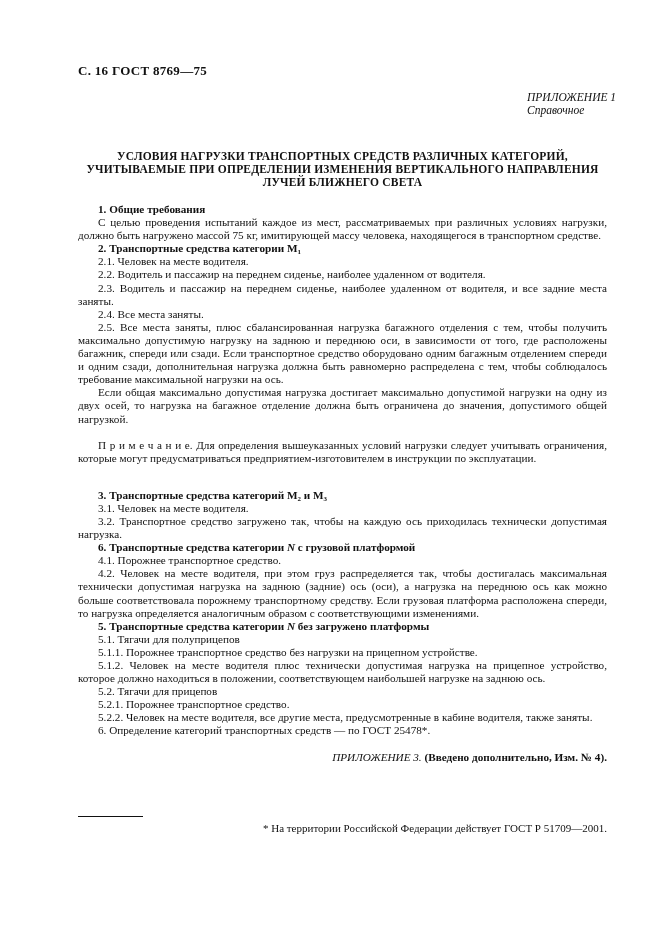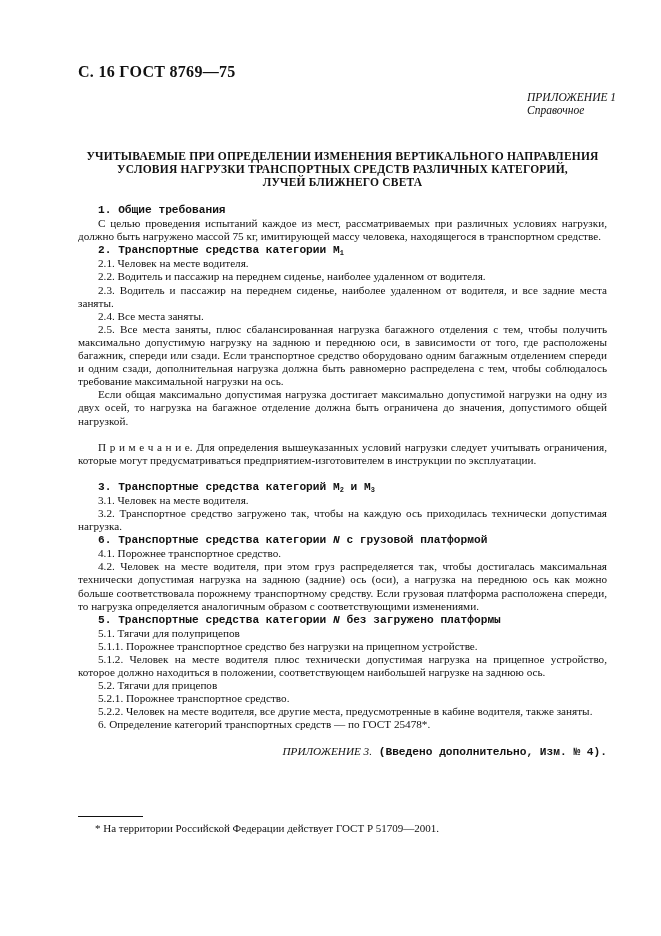--- a/index.html
+++ b/index.html
@@ -13,21 +13,21 @@
     height: 936px;
     background: #ffffff;
     color: #111111;
     font-family: "Liberation Serif", "DejaVu Serif", serif;
     overflow: hidden;
   }
   .page-header {
     position: absolute;
     left: 78px;
     top: 63px;
-    font-size: 16px;
+    font-size: 13px;
     font-weight: bold;
     letter-spacing: 0.3px;
     white-space: nowrap;
   }
   .appendix {
     position: absolute;
     left: 527px;
     top: 91px;
     font-style: italic;
     font-size: 11.5px;
@@ -57,28 +57,28 @@
     margin: 0;
     text-indent: 20px;
     text-align: justify;
   }
   .blk.heading {
     font-weight: bold;
     text-align: left;
   }
   .blk.note {
     margin-top: 13px;
-    margin-bottom: 13px;
+    margin-bottom: 24px;
   }
   .blk.appendix-note {
     margin-top: 13px;
     text-align: right;
   }
   .run-italic { font-style: italic; }
-  .run-bold { font-weight: bold; font-family: Liberation Mono, monospace; }
+  .run-bold { font-weight: bold; }
   sub.run-sub {
     font-size: 0.62em;
     vertical-align: -0.3em;
     line-height: 0;
   }
   .footnote {
     position: absolute;
     left: 78px;
     top: 816px;
     width: 529px;
@@ -86,38 +86,38 @@
     line-height: 13px;
   }
   .footnote-rule {
     width: 65px;
     height: 0;
     border-top: 1.2px solid #111111;
     margin-bottom: 5px;
   }
   .footnote-text {
     text-indent: 17px;
-    text-align: left;
+    text-align: right;
   }
 </style>
 </head>
 <body>
 
 <div class="page">
 
   <div class="page-header">С. 16 ГОСТ 8769—75</div>
 
   <div class="appendix">
     <div>ПРИЛОЖЕНИЕ 1</div>
     <div>Справочное</div>
   </div>
 
   <div class="doc-title">
+    <div>УСЛОВИЯ НАГРУЗКИ ТРАНСПОРТНЫХ СРЕДСТВ РАЗЛИЧНЫХ КАТЕГОРИЙ,</div>
     <div>УЧИТЫВАЕМЫЕ ПРИ ОПРЕДЕЛЕНИИ ИЗМЕНЕНИЯ ВЕРТИКАЛЬНОГО НАПРАВЛЕНИЯ</div>
-    <div>УСЛОВИЯ НАГРУЗКИ ТРАНСПОРТНЫХ СРЕДСТВ РАЗЛИЧНЫХ КАТЕГОРИЙ,</div>
     <div>ЛУЧЕЙ БЛИЖНЕГО СВЕТА</div>
   </div>
 
   <div id="doc-body" class="doc-body">
       <p class="blk heading"><span class="run-bold">1. Общие требования</span></p>
       <p class="blk para"><span>С целью проведения испытаний каждое из мест, рассматриваемых при различных условиях нагрузки, должно быть нагружено массой 75 кг, имитирующей массу человека, находящегося в транспортном средстве.</span></p>
       <p class="blk heading"><span class="run-bold">2. Транспортные средства категории М</span><sub class="run-sub run-bold">1</sub></p>
       <p class="blk para"><span>2.1. Человек на месте водителя.</span></p>
       <p class="blk para"><span>2.2. Водитель и пассажир на переднем сиденье, наиболее удаленном от водителя.</span></p>
       <p class="blk para"><span>2.3. Водитель и пассажир на переднем сиденье, наиболее удаленном от водителя, и все задние места заняты.</span></p>

